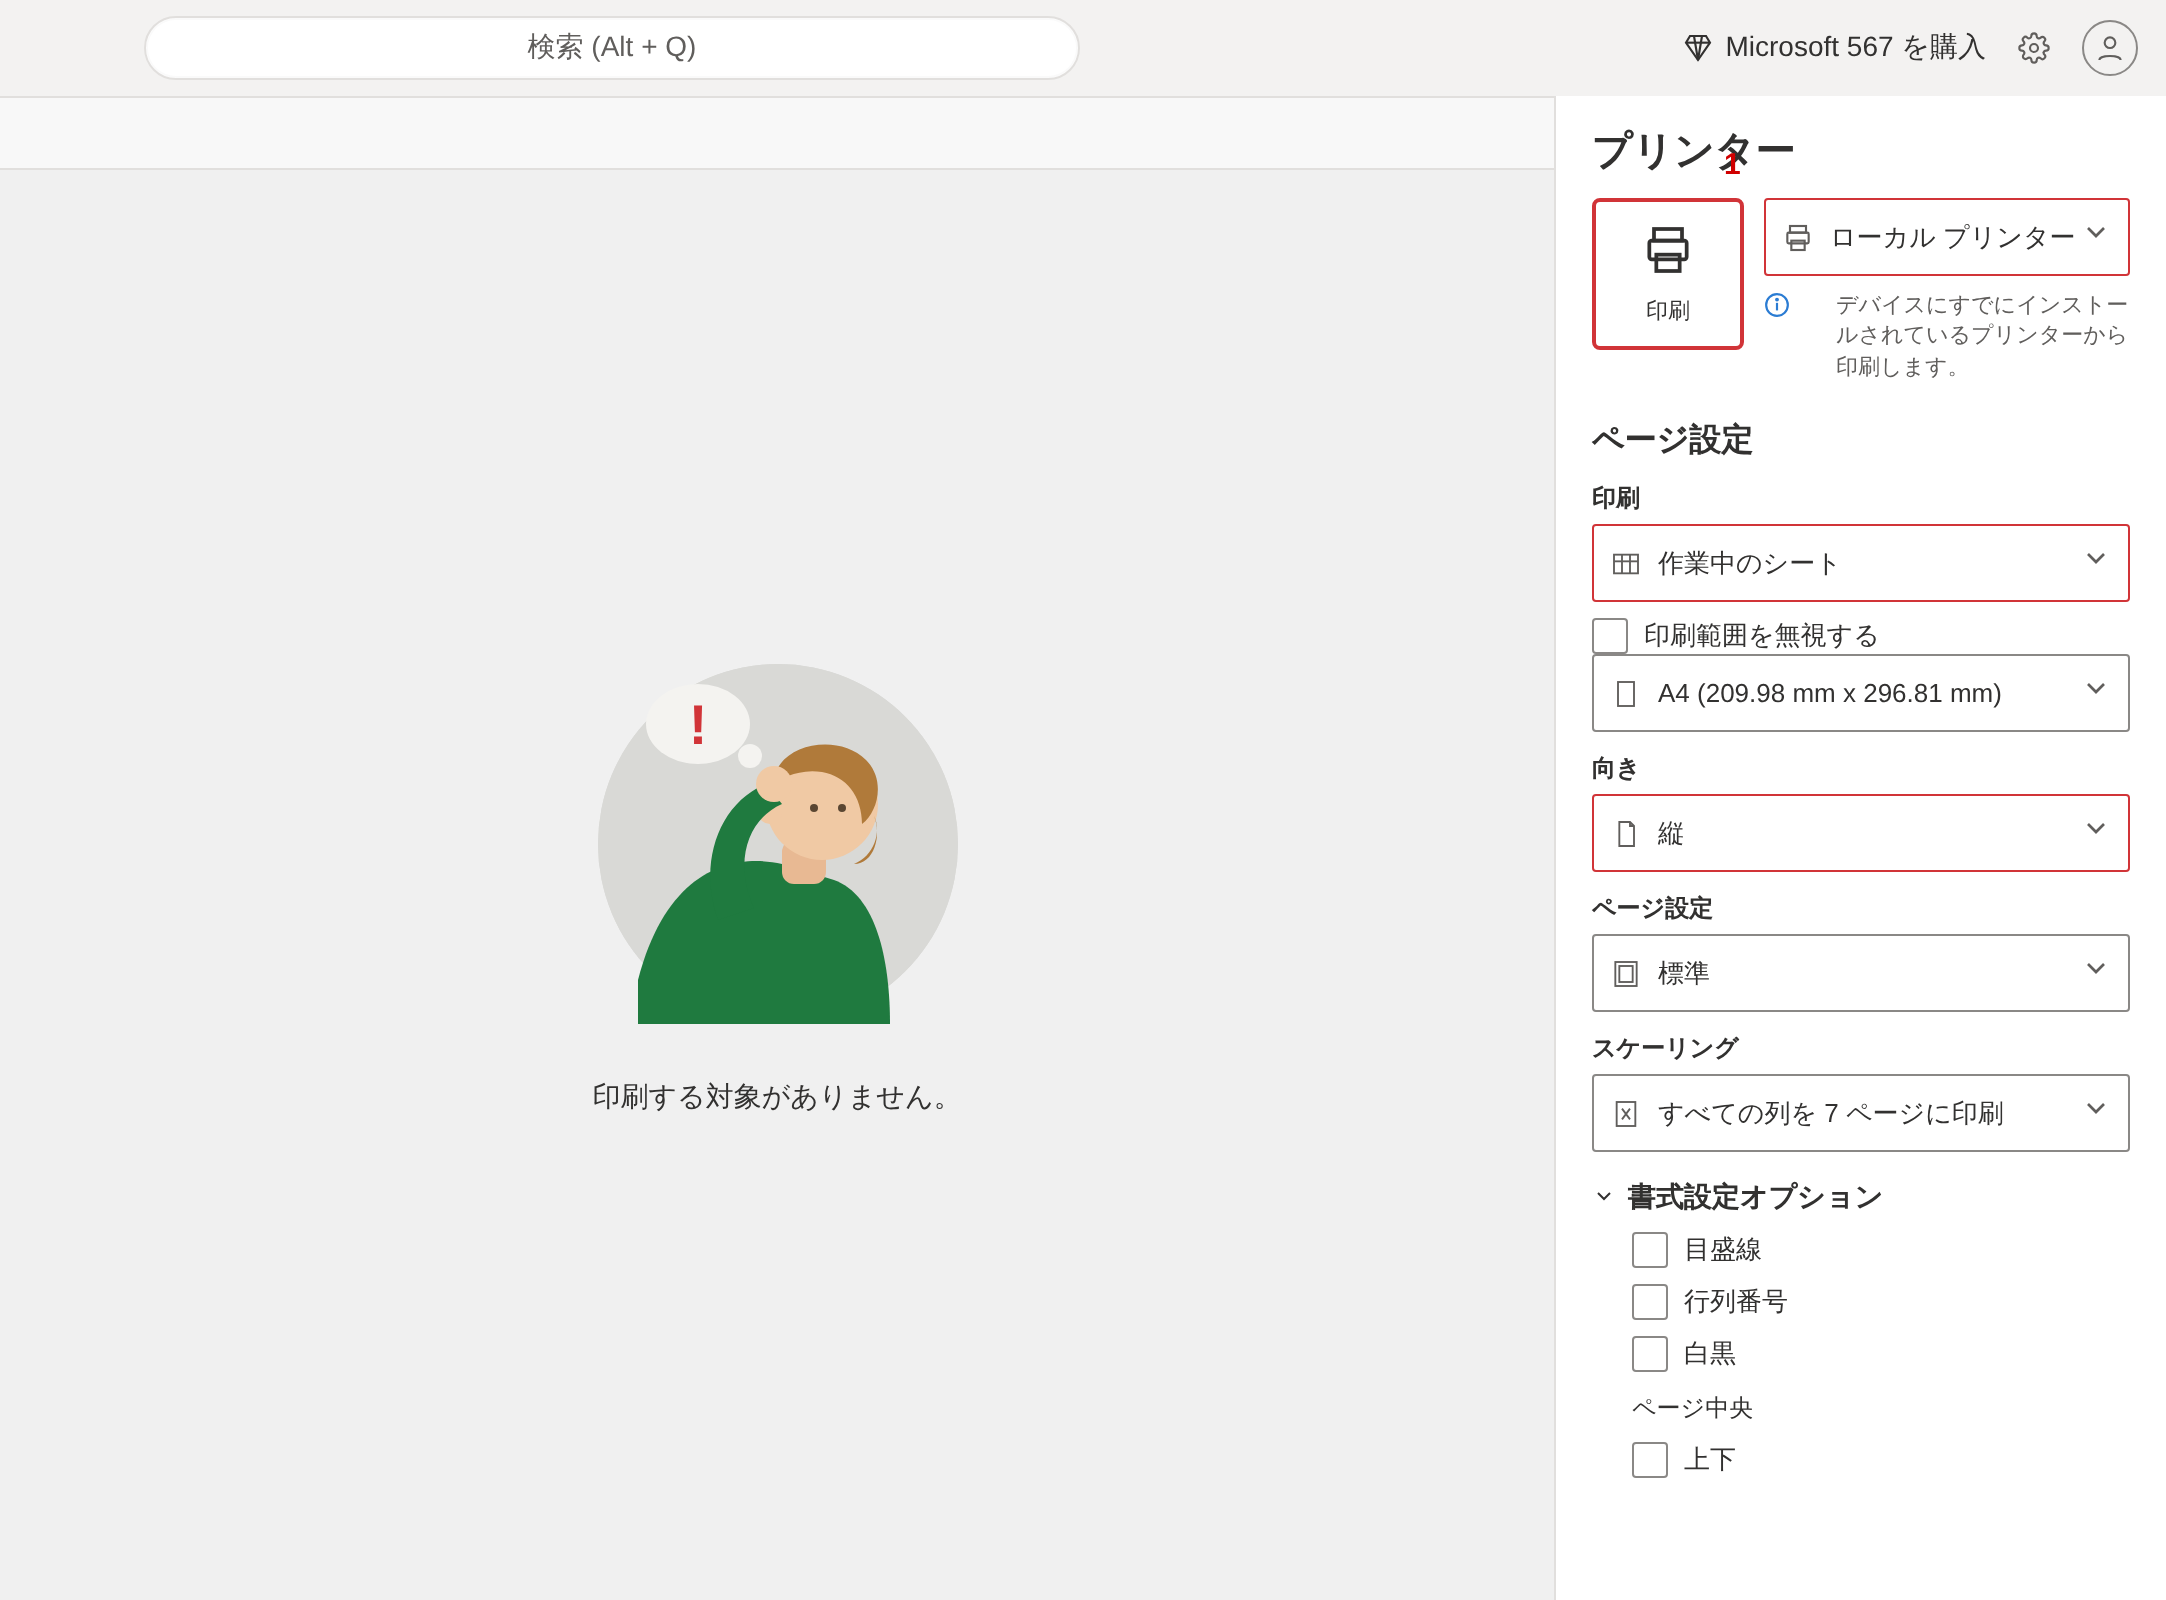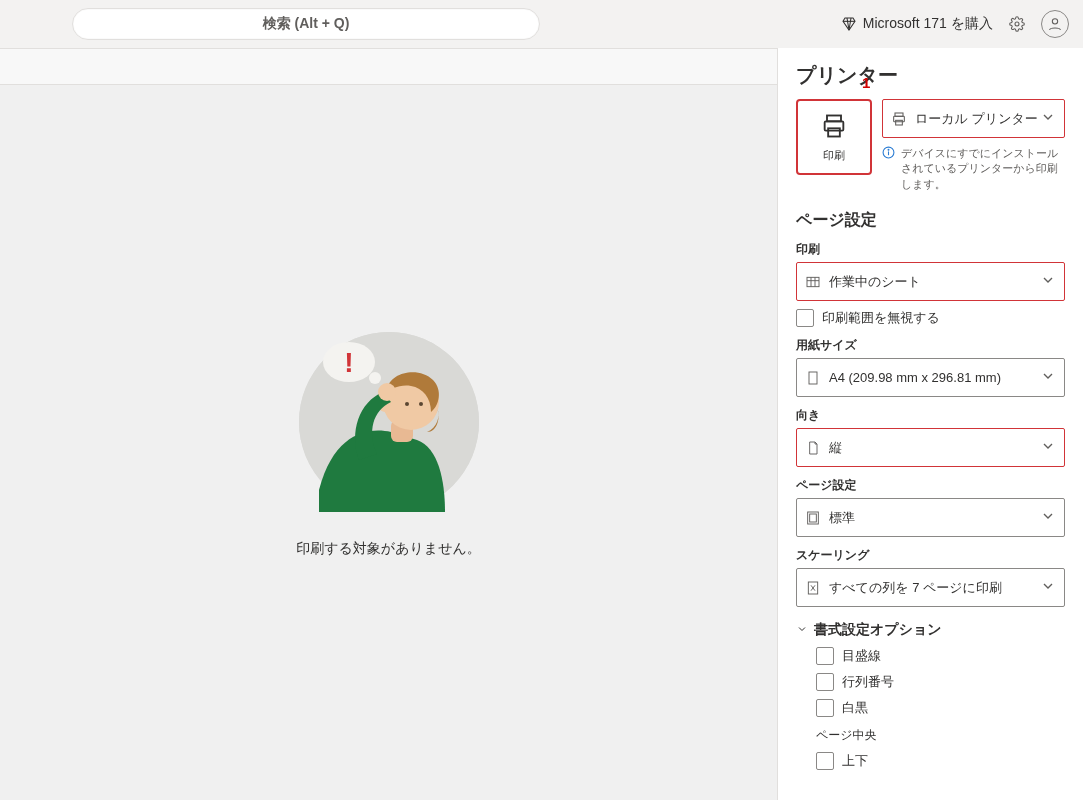--- a/index.html
+++ b/index.html
@@ -1,19 +1,19 @@
 <!DOCTYPE html>
 <html><head>
 <meta charset="utf-8">
 <style>
   * { box-sizing: border-box; margin: 0; padding: 0; font-family: "Segoe UI", "Yu Gothic UI", Meiryo, sans-serif; }
   body { width: 1083px; height: 800px; background: #f5f5f5; overflow: hidden; position: relative; }
 
   .topbar { height: 48px; background: #f3f2f1; display: flex; align-items: center; padding: 0 14px; }
-  .search-box { margin-left: 58px; width: 468px; height: 32px; background: #fff; border: 1px solid #e1dfdd; border-radius: 16px; display: flex; align-items: center; justify-content: center; color: #605e5c; font-size: 14px; box-shadow: inset 0 0 0 1px rgba(0,0,0,0.02); font-weight: bold; }
+  .search-box { margin-left: 58px; width: 468px; height: 32px; background: #fff; border: 1px solid #e1dfdd; border-radius: 16px; display: flex; align-items: center; justify-content: center; color: #605e5c; font-size: 14px; box-shadow: inset 0 0 0 1px rgba(0,0,0,0.02); }
   .topbar-right { margin-left: auto; display: flex; align-items: center; gap: 16px; }
   .buy-link { display: flex; align-items: center; gap: 6px; color: #323130; font-size: 14px; }
   .gear-icon, .person-icon, .diamond-icon { display: inline-flex; }
   .person-circle { width: 28px; height: 28px; border-radius: 50%; border: 1px solid #8a8886; display: flex; align-items: center; justify-content: center; }
 
   .main { display: flex; height: calc(800px - 48px); }
   .preview { flex: 1; background: #f0f0f0; border-top: 1px solid #e1dfdd; position: relative; display: flex; flex-direction: column; align-items: center; justify-content: center; }
   .preview-top-strip { position: absolute; top: 0; left: 0; right: 0; height: 36px; background: #f8f8f8; border-bottom: 1px solid #e1dfdd; }
 
   .empty-illustration { width: 180px; height: 180px; border-radius: 50%; background: #d9d9d6; position: relative; overflow: visible; margin-top: 40px; }
@@ -25,21 +25,21 @@
 
   .printer-row { display: flex; gap: 10px; align-items: flex-start; }
   .print-tile { width: 76px; height: 76px; border: 2px solid #d13438; border-radius: 4px; display: flex; flex-direction: column; align-items: center; justify-content: center; gap: 4px; background:#fff; }
   .print-tile-label { font-size: 11px; color: #323130; }
   .printer-select-wrap { flex: 1; }
   .select-box { height: 39px; border: 1px solid #8a8886; border-radius: 2px; display: flex; align-items: center; padding: 0 8px; position: relative; background:#fff; }
   .select-box.hl { border-color: #d13438; }
   .select-box .sel-icon { margin-right: 8px; display:inline-flex; }
   .select-box .sel-text { font-size: 13px; color: #323130; flex:1; white-space:nowrap; overflow:hidden; text-overflow:ellipsis;}
   .select-box .chev { color: #605e5c; }
-  .printer-hint { display: flex; gap: 6px; margin-top: 8px; font-size: 11px; color: #605e5c; line-height: 1.4; justify-content: flex-end; }
+  .printer-hint { display: flex; gap: 23px; margin-top: 8px; font-size: 11px; color: #605e5c; line-height: 1.4; justify-content: flex-end; }
 
   .field-label { font-size: 12px; font-weight: 600; color: #323130; margin-bottom: 4px; margin-top: 10px; }
   .checkbox-row { display: flex; align-items: center; gap: 8px; font-size: 13px; color: #323130; margin-top: 8px; }
   .checkbox-box { width: 18px; height: 18px; border: 1px solid #8a8886; border-radius: 2px; background:#fff; }
 
   .collapse-header { display:flex; align-items:center; gap:6px; font-size:14px; font-weight:600; color:#323130; margin-top:14px; }
   .sub-label { font-size:12px; font-weight:400; color:#323130; margin-top:10px; margin-left:20px; }
   .sub-checks { margin-left: 20px; }
 
   .marker { position:absolute; color:#d00000; font-weight:700; font-size:15px; z-index:50; pointer-events:none; }
@@ -56,21 +56,21 @@
   </div>
   <div class="topbar-right">
     <div class="buy-link">
       <span class="diamond-icon">
         <svg class="icon" viewBox="0 0 24 24" fill="none" stroke="#323130" stroke-width="1.6">
             <path d="M6 3h12l3 5-9 13L3 8l3-5z"></path>
             <path d="M3 8h18"></path>
             <path d="M9 3l3 18 3-18"></path>
           </svg>
       </span>
-      <span>Microsoft 171 を購入</span>
+      <span>Microsoft 567 を購入</span>
     </div>
     <span class="gear-icon">
       <svg class="icon" viewBox="0 0 24 24" fill="none" stroke="#605e5c" stroke-width="1.6">
           <circle cx="12" cy="12" r="3"></circle>
           <path d="M19.4 15a1.7 1.7 0 0 0 .34 1.87l.06.06a2 2 0 1 1-2.83 2.83l-.06-.06a1.7 1.7 0 0 0-1.87-.34 1.7 1.7 0 0 0-1 1.56V21a2 2 0 1 1-4 0v-.09a1.7 1.7 0 0 0-1-1.56 1.7 1.7 0 0 0-1.87.34l-.06.06a2 2 0 1 1-2.83-2.83l.06-.06A1.7 1.7 0 0 0 4.6 15a1.7 1.7 0 0 0-1.56-1H3a2 2 0 1 1 0-4h.09A1.7 1.7 0 0 0 4.6 9a1.7 1.7 0 0 0-.34-1.87l-.06-.06A2 2 0 1 1 7.03 4.24l.06.06A1.7 1.7 0 0 0 9 4.6a1.7 1.7 0 0 0 1-1.56V3a2 2 0 1 1 4 0v.09c0 .69.4 1.31 1 1.56a1.7 1.7 0 0 0 1.87-.34l.06-.06a2 2 0 1 1 2.83 2.83l-.06.06A1.7 1.7 0 0 0 19.4 9c.27.64.89 1.04 1.56 1H21a2 2 0 1 1 0 4h-.09c-.69 0-1.31.4-1.56 1z"></path>
         </svg>
     </span>
     <span class="person-circle">
       <span class="person-icon">
         <svg class="icon" viewBox="0 0 24 24" fill="none" stroke="#605e5c" stroke-width="1.6">
@@ -178,21 +178,20 @@
       <span class="sel-text">作業中のシート</span>
       <span class="chev"><svg class="icon" viewBox="0 0 24 24" fill="none" stroke="currentColor" stroke-width="2">
             <path d="M6 9l6 6 6-6"></path>
           </svg></span>
     </div>
     <div class="checkbox-row">
       <span class="checkbox-box"></span>
       <span>印刷範囲を無視する</span>
     </div>
 
-    <div class="field-label">用紙サイズ</div>
     <div class="select-box">
       <span class="sel-icon">
         <svg class="icon" viewBox="0 0 24 24" fill="none" stroke="#605e5c" stroke-width="1.4">
             <rect x="6" y="3" width="12" height="18"></rect>
           </svg>
       </span>
       <span class="sel-text">A4 (209.98 mm x 296.81 mm)</span>
       <span class="chev"><svg class="icon" viewBox="0 0 24 24" fill="none" stroke="currentColor" stroke-width="2">
             <path d="M6 9l6 6 6-6"></path>
           </svg></span>

